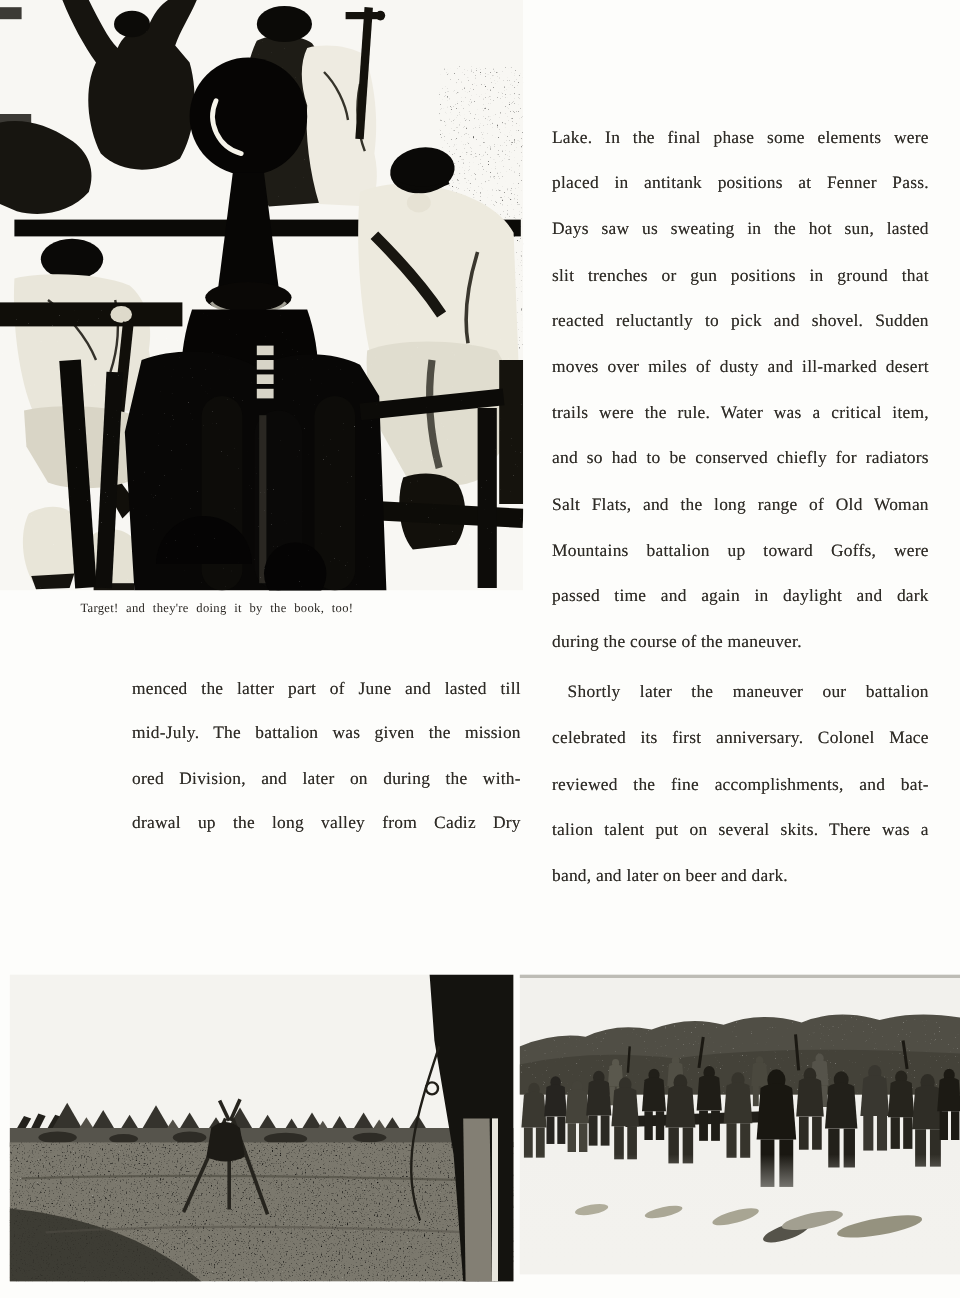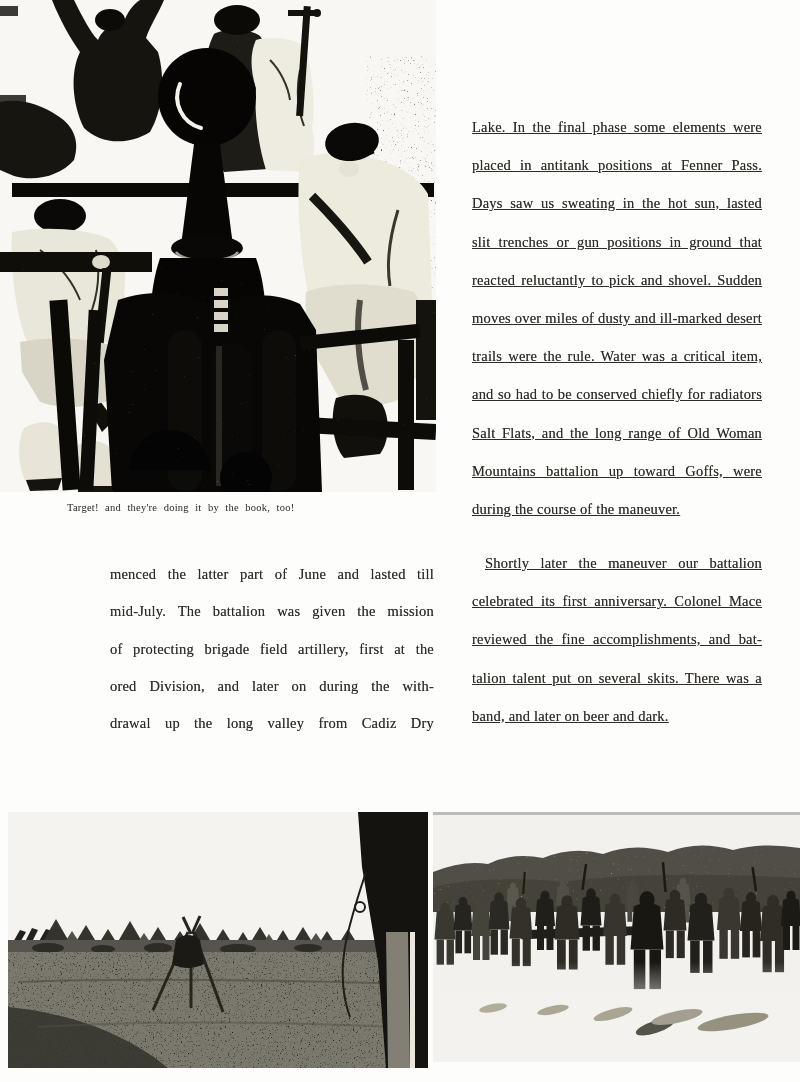--- a/index.html
+++ b/index.html
@@ -16,21 +16,21 @@
            color:#2b2824;}
   .col{position:absolute;font-size:14.5px;letter-spacing:0.2px;
        text-shadow:0 0 0.5px rgba(47,44,39,0.65);}
   .col-left{left:110px;top:556px;width:324px;}
   .col-right{left:456px;top:92px;width:322px;}
   .line{text-align:justify;text-align-last:justify;}
   .col-left .line{height:37.3px;line-height:37.3px;}
   .col-right .line{height:38.2px;line-height:38.2px;}
   .line.last{text-align-last:left;}
   .line.indent{text-indent:13px;}
-  .para{margin:16px;padding:0;text-decoration:underline;}
+  .para{margin:4px;padding:0;}
 </style>
 </head>
 <body>
 
 <div class="sheet">
 
   <figure class="photo photo-top">
     <svg width="436" height="492" viewBox="0 0 436 492" xmlns="http://www.w3.org/2000/svg">
       <defs>
         <filter id="tbs" x="-5%" y="-5%" width="110%" height="110%">
@@ -135,37 +135,37 @@
       <rect x="0" y="256" width="436" height="236" fill="#000" filter="url(#tw)" opacity="0.55"></rect>
       <rect width="436" height="492" fill="#000" filter="url(#tbs)" opacity="0.45"></rect>
     </svg>
   </figure>
 
   <figcaption class="caption">Target! and they're doing it by the book, too!</figcaption>
 
   <div class="col col-left">
     <div class="line">menced the latter part of June and lasted till</div>
     <div class="line">mid-July. The battalion was given the mission</div>
-    <div class="line">of protecting brigade field artillery, first at the</div>
     <div class="line">ored Division, and later on during the with-</div>
     <div class="line">drawal up the long valley from Cadiz Dry</div>
   </div>
 
   <div class="col col-right">
     <div class="para">
       <div class="line">Lake. In the final phase some elements were</div>
       <div class="line">placed in antitank positions at Fenner Pass.</div>
       <div class="line">Days saw us sweating in the hot sun, lasted</div>
       <div class="line">slit trenches or gun positions in ground that</div>
       <div class="line">reacted reluctantly to pick and shovel. Sudden</div>
       <div class="line">moves over miles of dusty and ill-marked desert</div>
       <div class="line">trails were the rule. Water was a critical item,</div>
       <div class="line">and so had to be conserved chiefly for radiators</div>
       <div class="line">Salt Flats, and the long range of Old Woman</div>
       <div class="line">Mountains battalion up toward Goffs, were</div>
+      <div class="line">passed time and again in daylight and dark</div>
       <div class="line last">during the course of the maneuver.</div>
     </div>
     <div class="para">
       <div class="line indent">Shortly later the maneuver our battalion</div>
       <div class="line">celebrated its first anniversary. Colonel Mace</div>
       <div class="line">reviewed the fine accomplishments, and bat-</div>
       <div class="line">talion talent put on several skits. There was a</div>
       <div class="line last">band, and later on beer and dark.</div>
     </div>
   </div>

